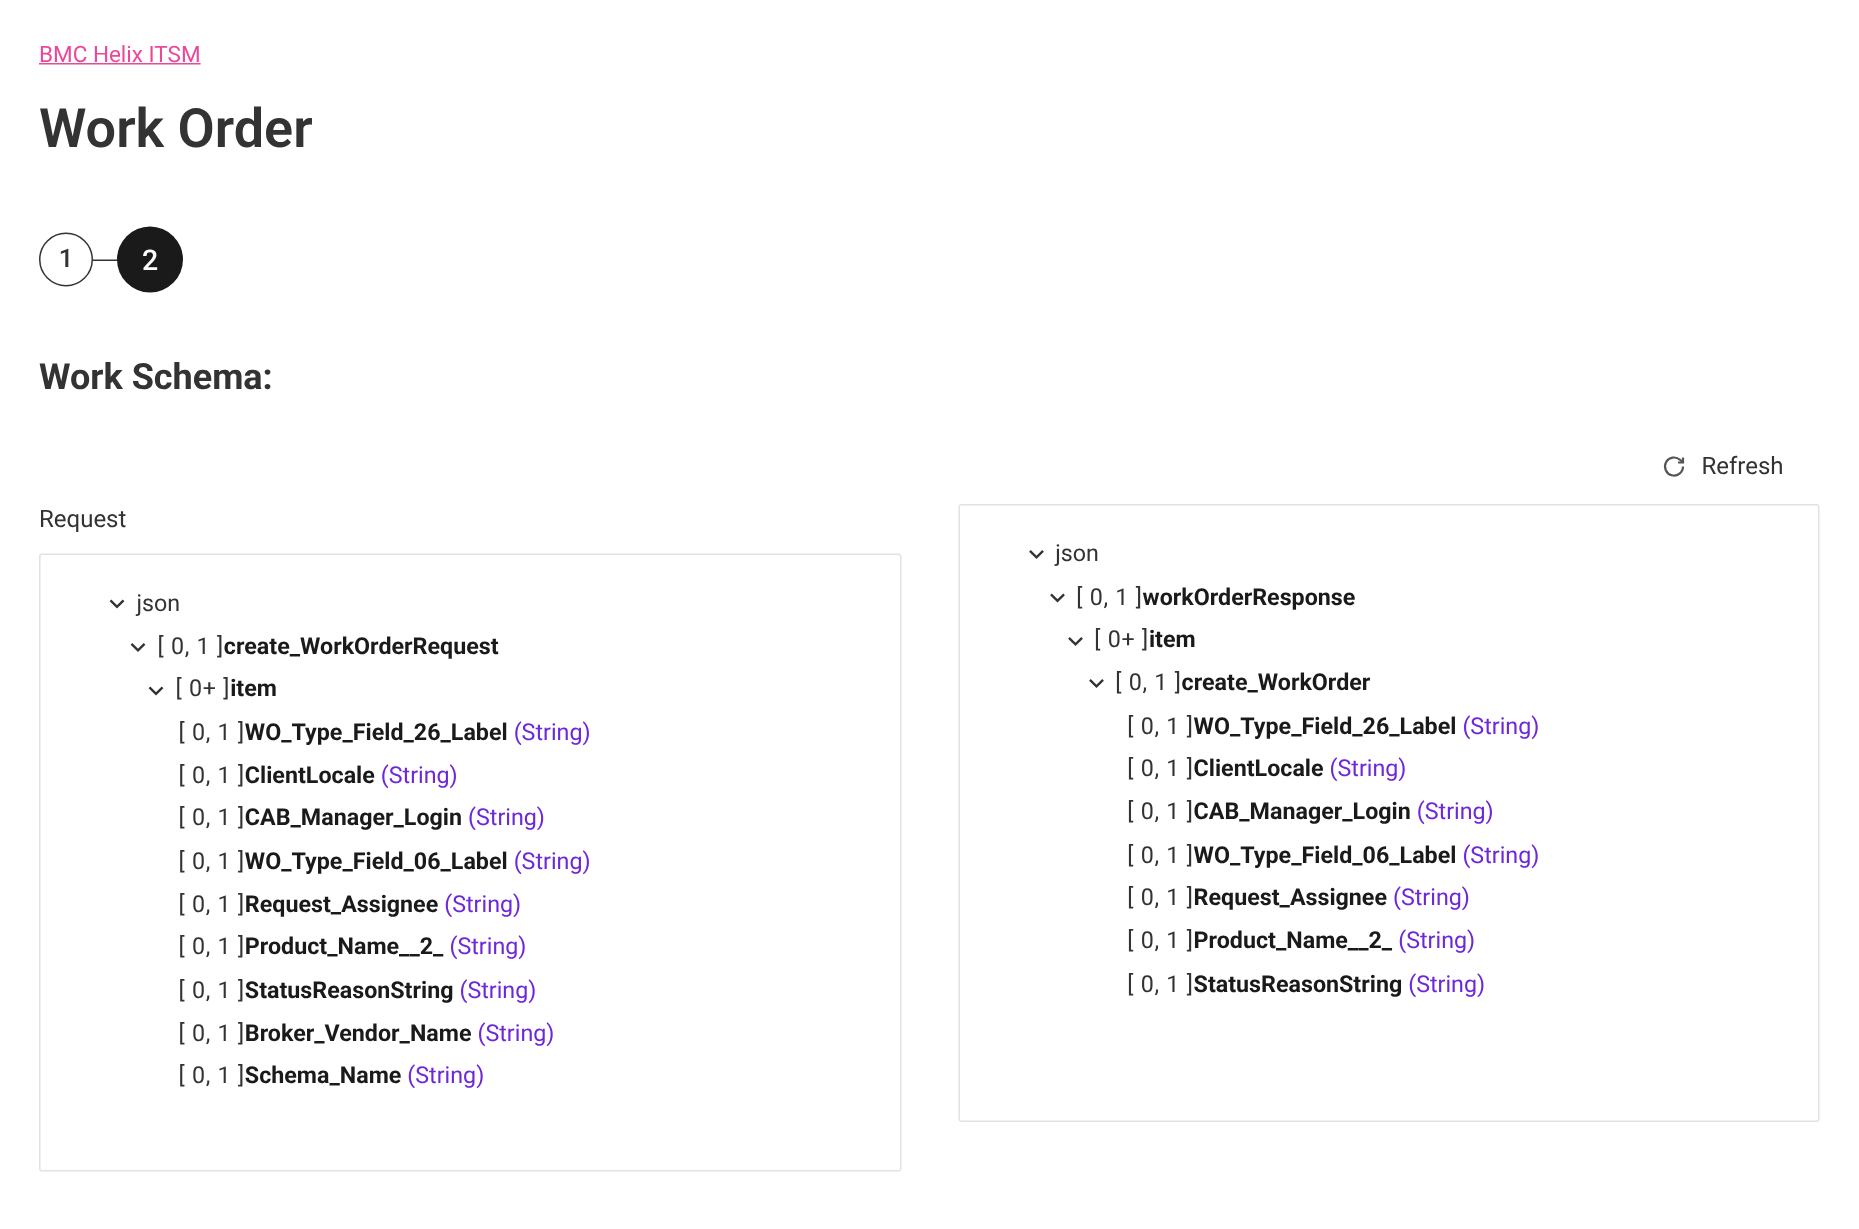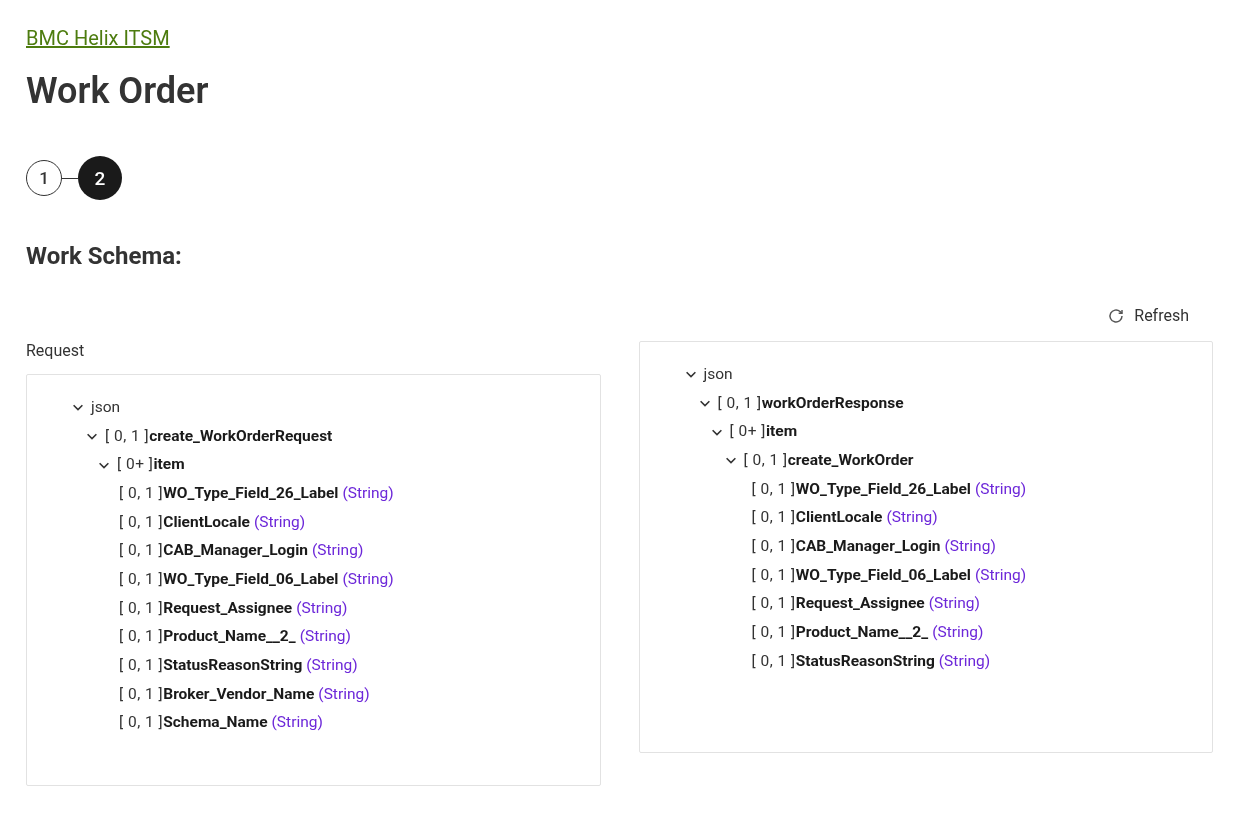--- a/index.html
+++ b/index.html
@@ -7,23 +7,23 @@
       margin: 0;
       padding: 0;
     }
     body {
       font-family: -apple-system, BlinkMacSystemFont, "Segoe UI", Roboto, "Helvetica Neue", Arial, sans-serif;
       background: #fff;
       color: #333;
       padding: 26px;
     }
     .breadcrumb {
-      color: #4d7c0f;
+      color: #ec4899;
       text-decoration: underline;
-      font-size: 20px;
+      font-size: 15px;
       margin-bottom: 20px;
       display: inline-block;
     }
     .page-title {
       font-size: 36px;
       font-weight: 600;
       color: #333;
       margin-bottom: 44px;
     }
     .stepper {

